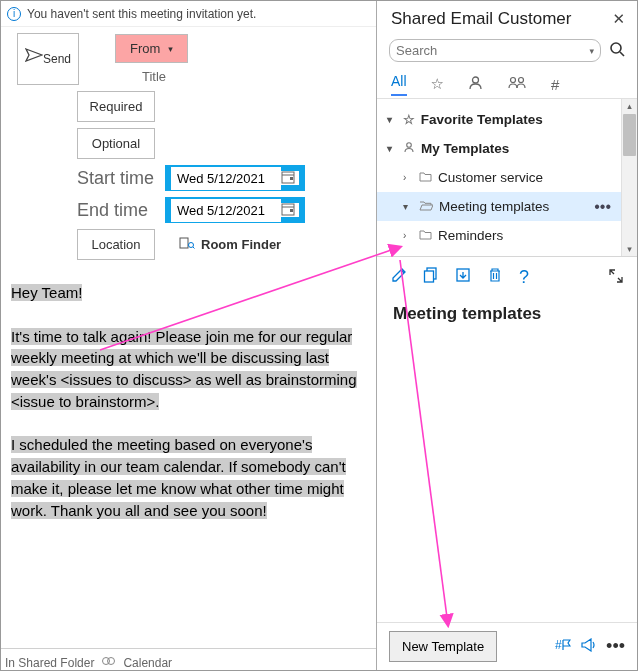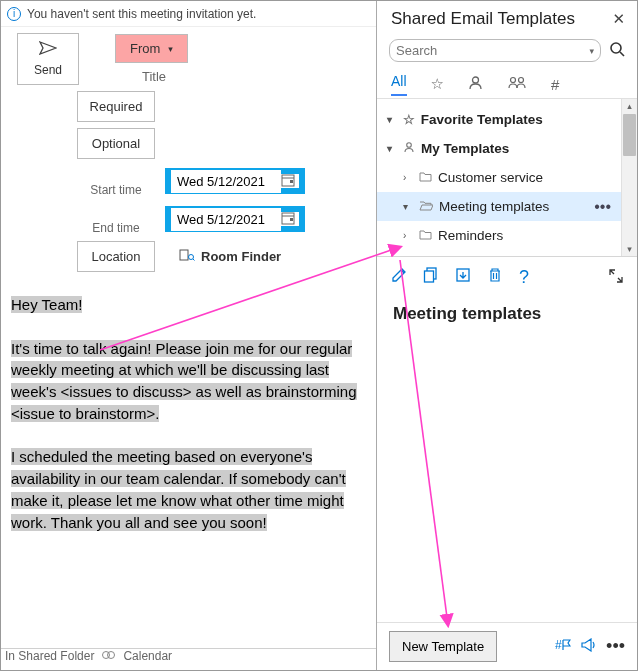--- a/index.html
+++ b/index.html
@@ -3,37 +3,37 @@
 <meta charset="utf-8">
 <style>
 * { box-sizing: border-box; margin: 0; padding: 0; font-family: "Segoe UI", Arial, sans-serif; }
 body { width: 638px; height: 671px; background: #fff; font-size: 13px; color: #333; overflow: hidden; }
 .root { display: flex; width: 100%; height: 100%; border: 1px solid #999; }
 .left-pane { width: 376px; border-right: 1px solid #aaa; display: flex; flex-direction: column; height: 100%; position: relative; }
 .info-bar { background: #fff; padding: 4px 6px; display: flex; align-items: center; font-size: 12px; color: #444; border-bottom: 1px solid #eee; height: 26px; }
 .info-icon-wrap { width: 14px; height: 14px; border-radius: 50%; border: 1.5px solid #0078d4; color: #0078d4; font-size: 10px; display: flex; align-items: center; justify-content: center; margin-right: 6px; }
 .form-area { padding: 6px 6px; position: relative; flex-shrink: 0; }
 .row { display: flex; align-items: center; margin-bottom: 6px; }
-.send-btn { width: 62px; height: 52px; border: 1px solid #bbb; background: #fff; display: flex; flex-direction: column; align-items: center; justify-content: center; margin-right: 8px; cursor: pointer; font-size: 12px; }
+.send-btn { width: 62px; height: 52px; border: 1px solid #bbb; background: #fff; display: flex; flex-direction: row; align-items: center; justify-content: center; margin-right: 8px; cursor: pointer; font-size: 12px; }
 .send-icon { font-size: 16px; margin-bottom: 4px; }
 .from-btn { border: 1px solid #bbb; background: #fca5a5; padding: 6px 14px; display: flex; align-items: center; cursor: pointer; font-size: 13px; }
 .from-caret { margin-left: 8px; font-size: 9px; }
 .label-btn { border: 1px solid #bbb; background: #fff; padding: 7px 0; width: 78px; text-align: center; font-size: 13px; cursor: pointer; margin-right: 10px; }
 .field-row { display: flex; align-items: center; margin-bottom: 6px; margin-left: 70px; }
 .title-label { width: 78px; text-align: center; color: #666; font-size: 13px; margin-right: 10px; }
-.time-label { width: 78px; text-align: center; color: #666; font-size: 12px; margin-right: 10px; margin-top: 18px; }
+.time-label { width: 78px; color: #666; font-size: 18px; margin-right: 10px; }
 .date-input-wrap { border: 6px solid #0ea5e9; display: flex; align-items: center; width: 140px; height: 26px; }
 .date-input { border: none; padding: 4px 6px; width: 110px; font-size: 13px; }
 .date-icon { font-size: 14px; color: #666; }
 .loc-row { margin-left: 70px; display: flex; align-items: center; margin-top: 6px; margin-bottom: 6px; }
 .room-finder { display: flex; align-items: center; cursor: pointer; font-size: 13px; margin-left: 14px; font-weight: bold; }
 .room-finder-icon { margin-right: 6px; color: #666; font-size: 14px; }
 .body-area { flex: 1; padding: 10px 10px; font-size: 15px; line-height: 1.45; color: #222; overflow: hidden; position: relative; }
 .sel { background: #ccc; color: #000; }
-.status-bar { border-top: 1px solid #d0d0d0; height: 22px; display: flex; align-items: flex-start; padding: 0 4px; font-size: 12px; color: #666; gap: 8px; }
+.status-bar { border-top: 1px solid #d0d0d0; height: 22px; display: flex; align-items: flex-end; padding: 0 4px; font-size: 12px; color: #666; gap: 8px; }
 .cal-icon { font-size: 13px; }
 .right-pane { flex: 1; display: flex; flex-direction: column; background: #fff; height: 100%; }
 .sp-header { display: flex; align-items: center; justify-content: space-between; padding: 6px 12px 2px 14px; font-size: 17px; color: #222; height: 32px; }
 .close-x { font-size: 15px; cursor: pointer; color: #444; }
 .search-row { display: flex; align-items: center; padding: 6px 12px 4px 12px; gap: 8px; }
 .search-box { flex: 1; border: 1px solid #bbb; border-radius: 9px; display: flex; align-items: center; padding: 3px 6px; }
 .search-input { border: none; flex: 1; font-size: 13px; color: #666; }
 .search-caret { font-size: 9px; color: #666; }
 .search-btn-icon { font-size: 15px; color: #333; cursor: pointer; }
 .tabs { display: flex; align-items: center; padding: 4px 14px 0 14px; gap: 24px; border-bottom: 1px solid #e0e0e0; height: 33px; }
@@ -167,21 +167,21 @@
             <ellipse cx="9" cy="6" rx="3.5" ry="3.5" fill="none" stroke="#888"></ellipse>
           </svg>
       </span>
       <span>Calendar</span>
     </div>
 
   </div>
 
   <div class="right-pane">
     <div class="sp-header">
-      <span>Shared Email Templates</span>
+      <span>Shared Email Customer</span>
       <span class="close-x">✕</span>
     </div>
 
     <div class="search-row">
       <div class="search-box">
         <input class="search-input" placeholder="Search" style="">
         <span class="search-caret">▾</span>
       </div>
       <span class="search-btn-icon">
         <svg width="16" height="16" viewBox="0 0 16 16">

